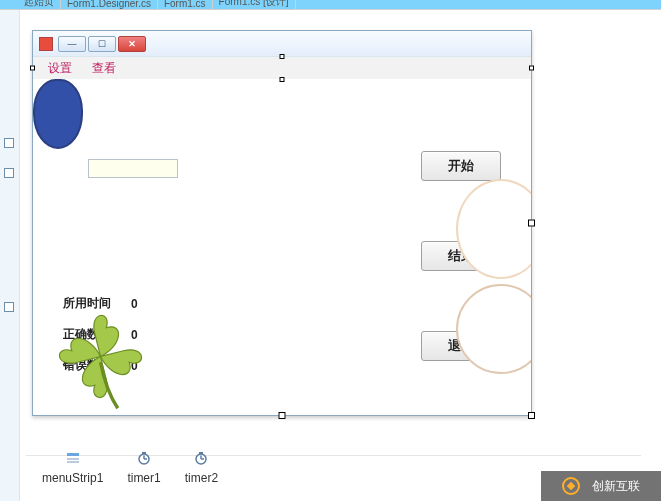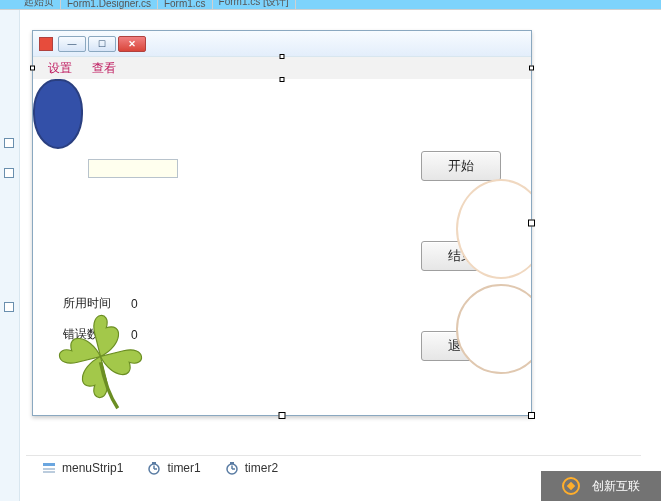--- a/index.html
+++ b/index.html
@@ -24,21 +24,21 @@
 .btn-glyph { font-size: 9px; color:#2b4a6d; }
 .win-close .btn-glyph { color:#fff; font-weight:bold; }
 
 .menustrip { position: relative; height: 22px; background: #f2f2f2; display: flex; align-items: center; padding: 0 5px; font-size: 12px; color: #be185d; }
 .menustrip span { padding: 2px 10px; }
 .menustrip .h-l { position:absolute; left:-3px; top:50%; transform:translateY(-50%); width:5px; height:5px; background:#fff; border:1px solid #000; }
 .menustrip .h-r { position:absolute; right:-3px; top:50%; transform:translateY(-50%); width:5px; height:5px; background:#fff; border:1px solid #000; }
 .menustrip .h-mt { position:absolute; left:50%; top:-3px; transform:translateX(-50%); width:5px; height:5px; background:#fff; border:1px solid #000; }
 .menustrip .h-mb { position:absolute; left:50%; bottom:-3px; transform:translateX(-50%); width:5px; height:5px; background:#fff; border:1px solid #000; }
 
-.form-body { position: relative; height: calc(100% - 48px); overflow:hidden; }
+.form-body { position: relative; height: calc(100% - 48px); overflow:hidden;font-weight:bold; }
 
 .textbox { position:absolute; left:55px; top:80px; width:90px; height:19px; background:#ffffee; border:1px solid #b8c3cc; }
 
 .labels { position:absolute; left:28px; top:208px; font-size:12px; color:#222; }
 .labels tr td { padding: 6px 18px 6px 0; vertical-align:middle; }
 
 .actbtn { position:absolute; right:30px; width:80px; height:30px; background:linear-gradient(#fafafa,#e6e6e6); border:1px solid #9f9f9f; border-radius:3px; font-size:13px; color:#222; display:flex; align-items:center; justify-content:center; box-shadow: 0 1px 0 #fff inset; }
 
 
 .clover { position:absolute; left:10px; top:220px; width:115px; height:115px; pointer-events:none; }
@@ -46,21 +46,21 @@
 .critter { position:absolute; right:-15px; width:90px; border-radius:50%; background:#fff; }
 .critter1 { top:100px; height:100px; border:2px solid #f0d8c0; }
 .critter2 { top:205px; height:90px; border:2px solid #e0c8b0; }
 .critter3 { top:300px; height:70px; width:50px; background:#3350a8; border:2px solid #2a3f80; border-radius:45% 45% 50% 50%; right:-10px; }
 
 
 .form-handle { position:absolute; width:7px; height:7px; background:#fff; border:1px solid #000; }
 
 
 .tray { position:absolute; left:26px; bottom:22px; right:20px; height:24px; background:#fff; display:flex; align-items:center; gap:24px; padding-left:16px; font-size:12px; color:#333; border-top:1px solid #e5e5e5; }
-.tray-item { display:flex; align-items:center; gap:6px; }
+.tray-item { display:flex; align-items:center; gap:6px;flex-direction:column; }
 .tray-icon { width:14px; height:14px; display:inline-flex; align-items:center; justify-content:center; }
 
 
 .watermark { position:absolute; right:0; bottom:0; width:120px; height:30px; background:rgba(0,0,0,0.55); color:#fff; display:flex; align-items:center; justify-content:center; font-size:12px; gap:12px; }
 .wm-circ { width:18px; height:18px; border:2px solid #ffae2b; border-radius:50%; position:relative; }
 .wm-circ::after { content:''; position:absolute; left:4px; top:4px; width:6px; height:6px; background:#ffae2b; transform:rotate(45deg); }
 
 .gutter-tag { position:absolute; width:10px; height:10px; border:1px solid #6a8fae; background:#fff; }
 </style>
 </head>
@@ -109,20 +109,24 @@
       <div class="textbox"></div>
 
       <div class="actbtn" style="top:72px;">开始</div>
       <div class="actbtn" style="top:162px;">结束</div>
       <div class="actbtn" style="top:252px;">退出</div>
 
       <table class="labels">
         <tbody>
             <tr>
           <td>所用时间</td>
+          <td>0</td>
+        </tr>
+        <tr>
+          <td>正确数</td>
           <td>0</td>
         </tr>
         <tr>
           <td>错误数</td>
           <td>0</td>
         </tr>
       </tbody>
         </table>
 
       <svg class="clover" viewBox="0 0 100 100">

